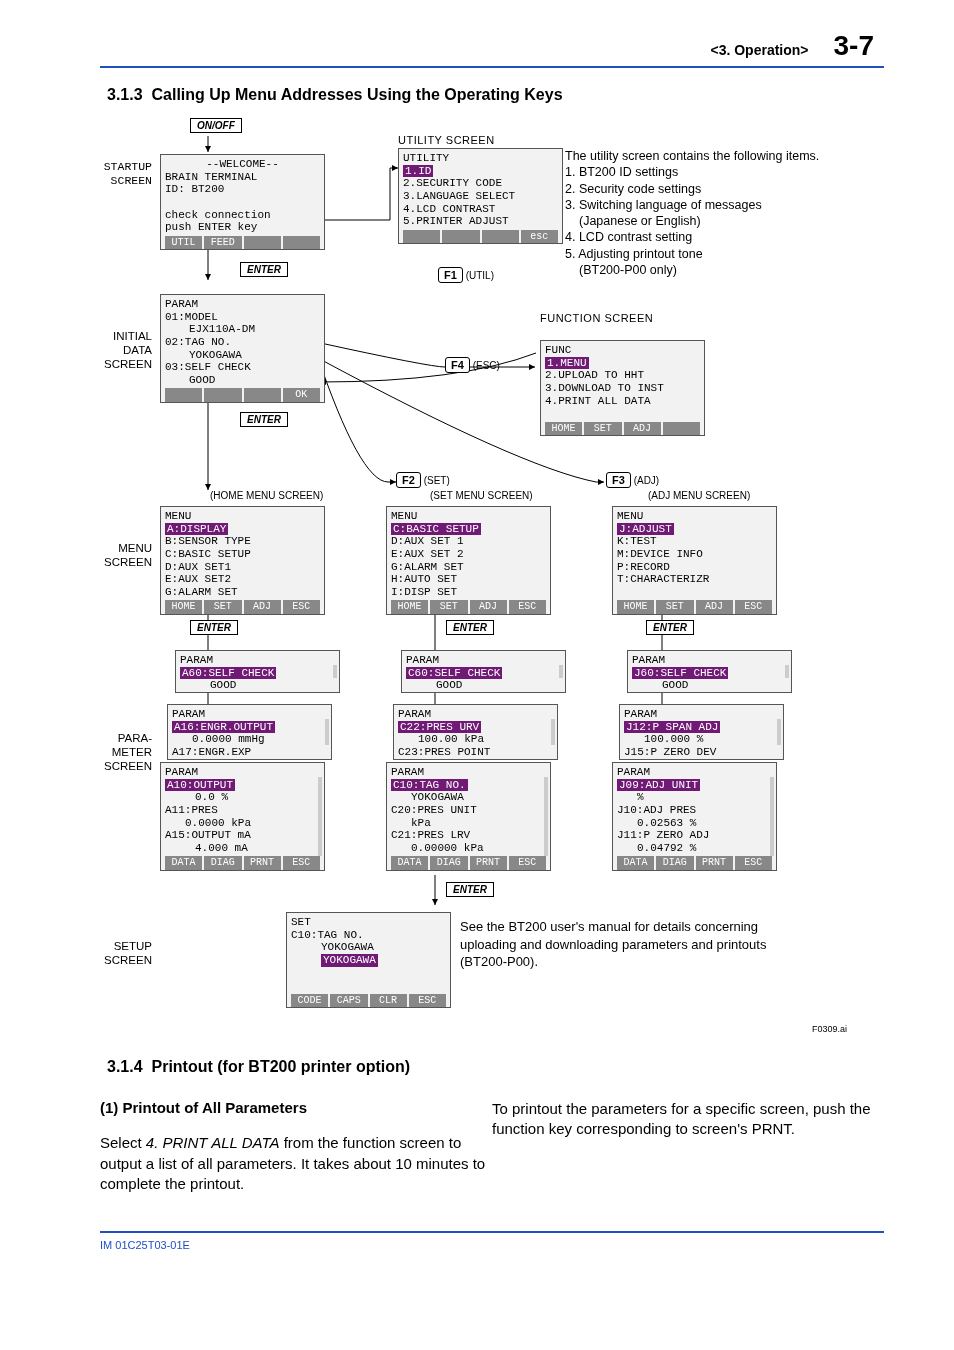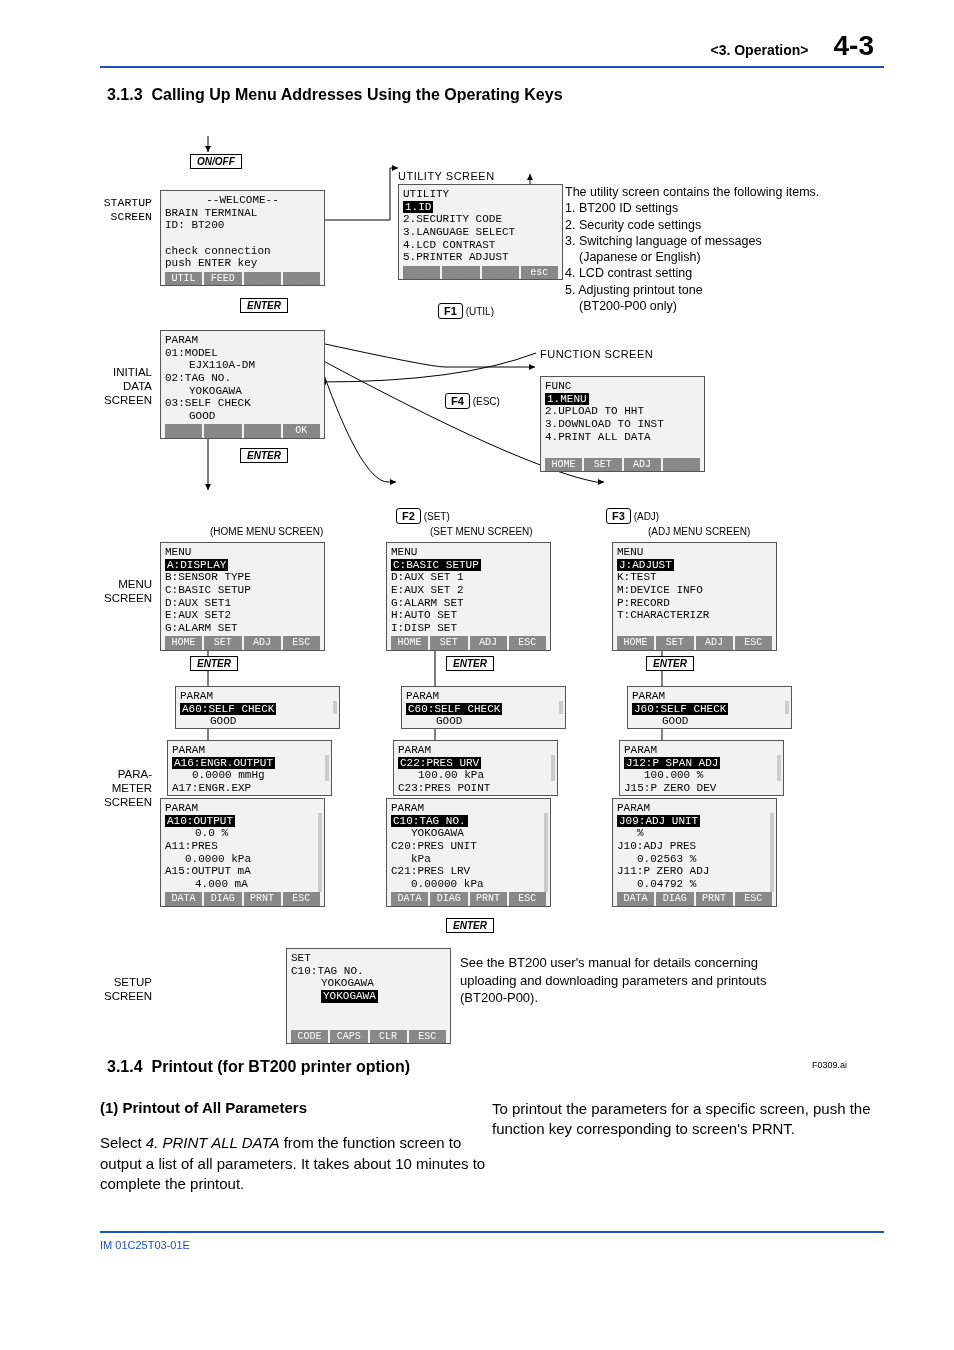--- a/index.html
+++ b/index.html
@@ -34,30 +34,30 @@
   .italic { font-style: italic; }
   .footer-rule { border-top: 2px solid #2050c0; margin-top: 22px; }
   .footer-text { font-size: 11px; color: #2050c0; padding-top: 6px; padding-right: 10px; }
   .diagram {
     position: relative;
     width: 760px;
     height: 940px;
     margin: 0 0 6px 0;
     font-size: 10px;
   }
-  .abs { position: absolute; margin-top: 36px; }
+  .abs { position: absolute; }
   .screen {
     border: 1px solid #555;
     background: #f2f2f2;
     font-family: "Courier New", monospace;
     font-size: 11px;
     line-height: 1.15;
     padding: 3px 4px 0 4px;
   }
-  .screen .hl { background: #000000; color: #fff; display: inline-block; padding: 0 2px; }
+  .screen .hl { background: #701a75; color: #fff; display: inline-block; padding: 0 2px; }
   .softkeys { display: flex; gap: 2px; margin-top: 2px; }
   .softkey { flex: 1; background: #888; color: #fff; text-align: center; font-size: 10px; padding: 1px 0; }
   .softkey.blank { background: #888; color: #888; }
   .scroll { position:absolute; right:2px; top:14px; bottom:14px; width:4px; background:#ccc; }
   .label-btn {
     display:inline-block; border:1px solid #000; padding:1px 6px; font-size:10px; font-weight:bold; font-style: italic; font-family: Arial;
     background:#fff;
   }
   .keycap { display:inline-block; border:1px solid #000; border-radius:3px; padding:1px 5px; font-size:11px; font-weight:bold; background:#fff; }
   .side-label { font-size: 11.5px; text-align:right; line-height:1.2; }
@@ -65,21 +65,21 @@
   .tiny { font-size: 9px; }
   .capsmall { font-size: 11px; letter-spacing:0.5px; }
   svg.arrows { position:absolute; left:0; top:0; width:760px; height:940px; pointer-events:none; }
 </style>
 </head>
 <body>
 
 <div class="page">
   <div class="header-row">
     <span class="chapter">&lt;3.  Operation&gt;</span>
-    <span class="pageno">4-3</span>
+    <span class="pageno">3-7</span>
   </div>
   <div class="header-rule"></div>
 
   <p class="h3">
     <span>3.1.3</span>&nbsp;&nbsp;<span>Calling Up Menu Addresses Using the Operating Keys</span>
   </p>
 
   <div class="diagram">
 
     <svg class="arrows">

